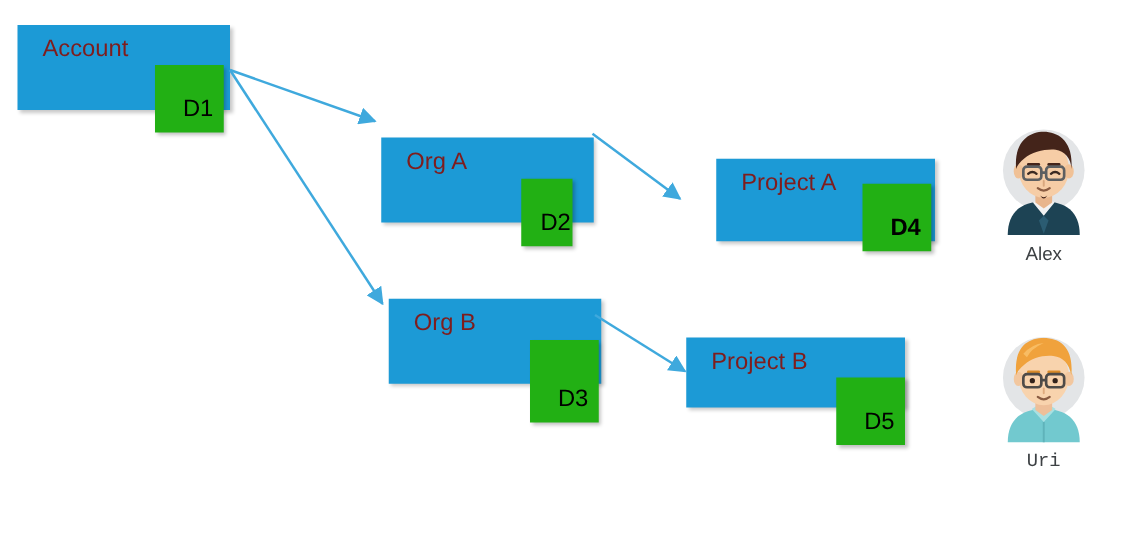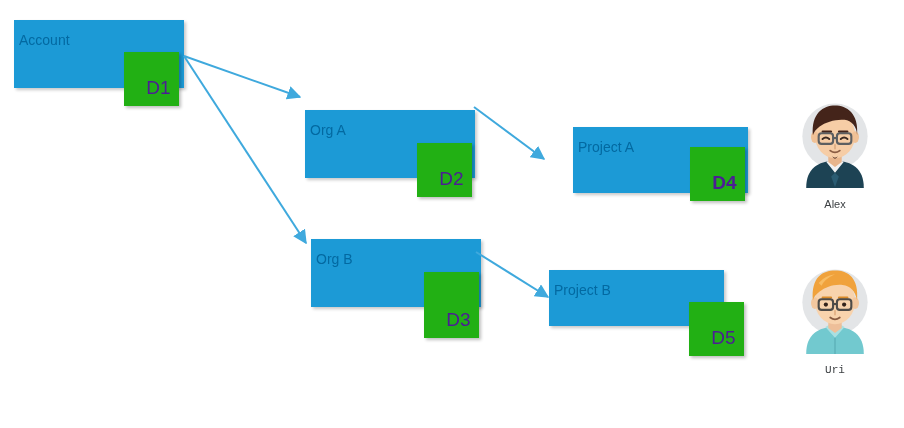--- a/index.html
+++ b/index.html
@@ -27,43 +27,43 @@
     position: absolute;
     left: 0;
     top: 0;
     width: 100%;
     height: 100%;
     background: #1c9ad6;
     box-shadow: 2px 2px 3px rgba(0,0,0,0.22);
   }
   .node-label {
     position: absolute;
-    left: 5px;
+    left: 20px;
     top: 8px;
-    font-size: 14px;
+    font-size: 19px;
     line-height: 24px;
-    color: #0369a1;
+    color: #7f1d1d;
     white-space: nowrap;
     z-index: 3;
   }
   .node-badge {
     position: absolute;
     background: #22b014;
     box-shadow: 2px 2px 3px rgba(0,0,0,0.25);
     z-index: 2;
   }
   .node-badge-text {
     position: absolute;
     left: 0;
     right: 0;
     bottom: 7px;
     text-align: center;
     font-size: 19px;
     line-height: 22px;
-    color: #4c1d95;
+    color: #000000;
     padding-left: 14px;
   }
 
   
   #edges {
     position: absolute;
     left: 0;
     top: 0;
     width: 904px;
     height: 428px;
@@ -72,21 +72,21 @@
   }
 
   
   .person {
     position: absolute;
     width: 110px;
     text-align: center;
   }
   .person-name {
     margin-top: 6px;
-    font-size: 11px;
+    font-size: 15px;
     line-height: 20px;
     color: #3d4144;
   }
   .avatar {
     width: 96px;
     height: 96px;
     margin: 0 auto;
     display: block;
   }
 </style>
@@ -115,21 +115,21 @@
     <div class="node-main"></div>
     <div class="node-label">Account</div>
     <div class="node-badge" style="left:110px; top:32px; width:55px; height:54px;">
       <div class="node-badge-text">D1</div>
     </div>
   </div>
 
   <div class="node" style="left:305px; top:70px; width:170px; height:68px;margin-top:40px;">
     <div class="node-main"></div>
     <div class="node-label">Org A</div>
-    <div class="node-badge" style="left:112px; top:33px; width:55px; height:54px;">
+    <div class="node-badge" style="left:112px; top:33px; width:41px; height:54px;">
       <div class="node-badge-text">D2</div>
     </div>
   </div>
 
   <div class="node" style="left:311px; top:216px; width:170px; height:68px;margin-top:23px;">
     <div class="node-main"></div>
     <div class="node-label">Org B</div>
     <div class="node-badge" style="left:113px; top:33px; width:55px; height:66px;">
       <div class="node-badge-text">D3</div>
     </div>
@@ -139,21 +139,21 @@
     <div class="node-main"></div>
     <div class="node-label">Project A</div>
     <div class="node-badge" style="left:117px; top:20px; width:55px; height:54px;font-weight:bold;">
       <div class="node-badge-text">D4</div>
     </div>
   </div>
 
   <div class="node" style="left:549px; top:270px; width:175px; height:56px;">
     <div class="node-main"></div>
     <div class="node-label">Project B</div>
-    <div class="node-badge" style="left:120px; top:32px; width:55px; height:54px;margin-left:20px;">
+    <div class="node-badge" style="left:120px; top:32px; width:55px; height:54px;">
       <div class="node-badge-text">D5</div>
     </div>
   </div>
 
   <div class="person" style="left:780px; top:92px;">
     <svg class="avatar" viewBox="0 0 100 100" xmlns="http://www.w3.org/2000/svg">
 
       <circle cx="50" cy="46" r="34" fill="#e3e5e7"></circle>
 
       <path d="M20 100 C20 80 32 72 50 72 C68 72 80 80 80 100 Z" fill="#1d4354"></path>

